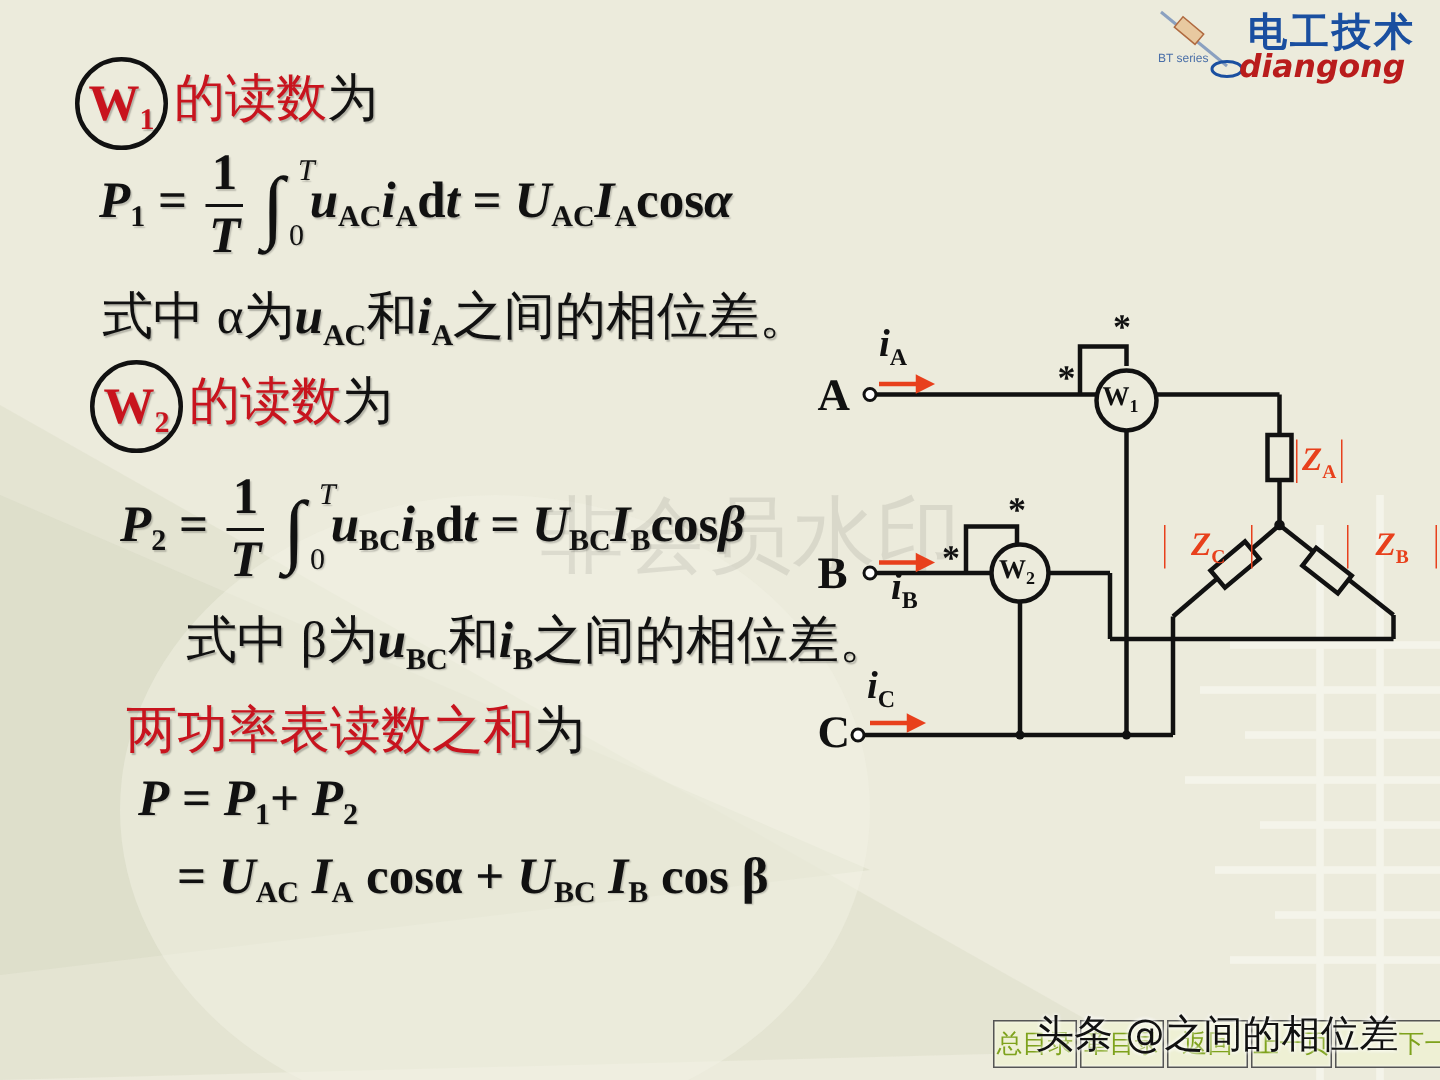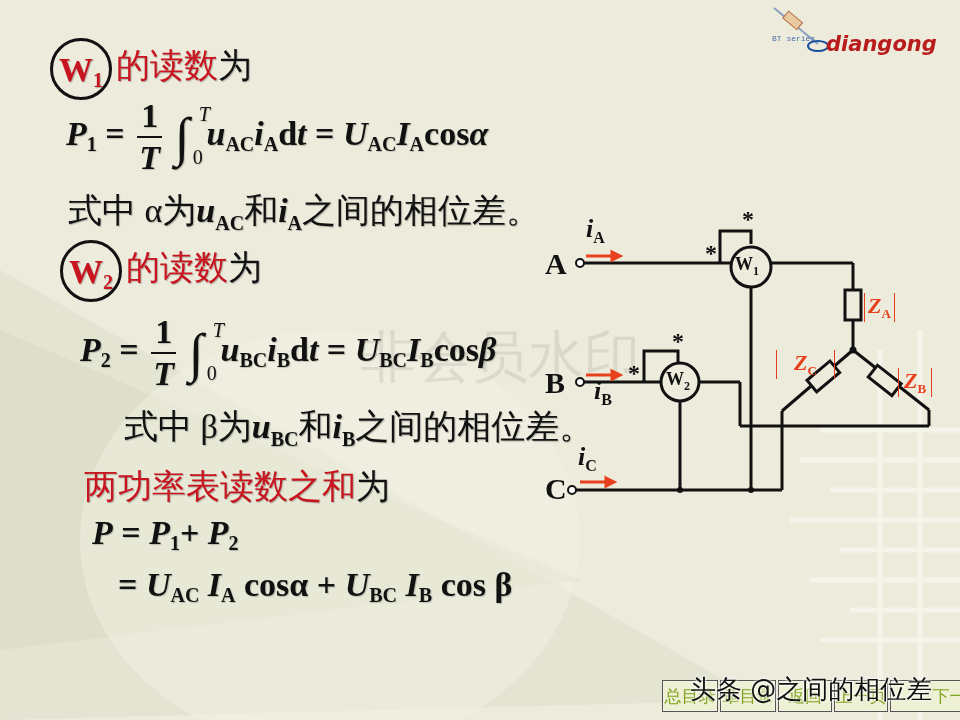--- a/index.html
+++ b/index.html
@@ -24,21 +24,21 @@
   .circ sub { font-size: 20px; vertical-align: -6px; }
   .frac { display: inline-block; vertical-align: middle; text-align: center; margin: 0 4px; }
   .frac .num { display: block; border-bottom: 2px solid #111; padding: 0 4px; line-height: 40px; font-style: normal; }
   .frac .den { display: block; line-height: 40px; }
   .integral { font-size: 54px; font-style: normal; font-weight: normal; vertical-align: middle; position: relative; }
   .integral .lim-t { position: absolute; font-size: 20px; top: -4px; left: 24px; font-style: italic; }
   .integral .lim-0 { position: absolute; font-size: 20px; bottom: -2px; left: 18px; }
   .logo { position: absolute; left: 770px; top: 4px; width: 180px; height: 52px; }
   .logo .cn-logo { position: absolute; left: 62px; top: 0; font-family: "DejaVu Sans", sans-serif; font-weight: bold; font-size: 26px; color: #1a4fa0; letter-spacing: 2px; }
   .logo .en-logo { position: absolute; left: 56px; top: 28px; font-family: "DejaVu Sans", sans-serif; font-weight: bold; font-size: 21px; color: #b91c1c; font-style: italic; }
-  .logo .series { position: absolute; left: 2px; top: 30px; font-size: 8px; color: #4a6fa8; font-family: Liberation Mono, monospace; }
+  .logo .series { position: absolute; left: 2px; top: 30px; font-size: 8px; color: #4a6fa8; font-family: Liberation Sans, sans-serif; }
   .nav { position: absolute; left: 662px; top: 680px; display: flex; }
   .nav .btn {
     height: 30px; border: 1px solid #555; background: #eef0d4; color: #7ea21c;
     font-family: "DejaVu Sans", sans-serif; font-size: 17px; line-height: 30px; text-align: center; margin-right: 2px;
     box-shadow: inset 0 0 2px #fff;
   }
   .watermark {
     position: absolute; left: 690px; top: 672px; font-family: "DejaVu Sans", sans-serif; font-size: 26px;
     color: #111; text-shadow: 0 0 3px #fff, 0 0 3px #fff; white-space: nowrap;
   }
@@ -67,20 +67,21 @@
 
 <div class="faint-wm">非会员水印</div>
 
 <div class="logo">
   <svg width="60" height="50" style="position:absolute;left:0;top:0">
     <line x1="4" y1="4" x2="48" y2="40" stroke="#8aa0c0" stroke-width="2"></line>
     <rect x="14" y="12" width="18" height="9" transform="rotate(40 23 16)" fill="#e8c9a0" stroke="#b06a40"></rect>
     <ellipse cx="48" cy="42" rx="10" ry="5" fill="none" stroke="#1a4fa0" stroke-width="2"></ellipse>
   </svg>
   <span class="series">BT series</span>
+  <span class="cn-logo">电工技术</span>
   <span class="en-logo">diangong</span>
 </div>
 
 <div class="txt cn" style="left:50px;top:38px;">
   <span class="circ"><span>W</span><sub>1</sub></span><span class="red">的读数</span><span>为</span>
 </div>
 
 <div class="txt formula" style="left:66px;top:96px;">
   <span>P</span><sub>1</sub>
   <span class="up"> = </span>
@@ -187,21 +188,21 @@
 
 <div class="txt" style="left:735px;top:254px;font-size:18px;font-weight:bold;"><span>W</span><sub style="font-size:12px">1</sub></div>
 <div class="txt" style="left:666px;top:369px;font-size:18px;font-weight:bold;"><span>W</span><sub style="font-size:12px">2</sub></div>
 
 <div class="txt" style="left:742px;top:206px;font-size:24px;font-weight:bold;">*</div>
 <div class="txt" style="left:705px;top:240px;font-size:24px;font-weight:bold;">*</div>
 <div class="txt" style="left:672px;top:328px;font-size:24px;font-weight:bold;">*</div>
 <div class="txt" style="left:628px;top:360px;font-size:24px;font-weight:bold;">*</div>
 
 <div class="txt" style="left:864px;top:293px;font-size:22px;font-weight:bold;font-style:italic;color:#e8401c;border-left:1px solid #e8401c;border-right:1px solid #e8401c;padding:0 3px;text-align:center;"><span>Z</span><sub style="font-size:13px;font-style:normal">A</sub></div>
-<div class="txt" style="left:898px;top:368px;font-size:22px;font-weight:bold;font-style:italic;color:#e8401c;border-left:1px solid #e8401c;border-right:1px solid #e8401c;padding:0 5px;"><span>Z</span><sub style="font-size:13px;font-style:normal">B</sub></div>
+<div class="txt" style="left:898px;top:350px;font-size:22px;font-weight:bold;font-style:italic;color:#e8401c;border-left:1px solid #e8401c;border-right:1px solid #e8401c;padding:0 18px;"><span>Z</span><sub style="font-size:13px;font-style:normal">B</sub></div>
 <div class="txt" style="left:776px;top:350px;font-size:22px;font-weight:bold;font-style:italic;color:#e8401c;border-left:1px solid #e8401c;border-right:1px solid #e8401c;padding:0 17px;"><span>Z</span><sub style="font-size:13px;font-style:normal">C</sub></div>
 
 <div class="nav">
   <div class="btn" style="width:54px;">总目录</div>
   <div class="btn" style="width:54px;">章目录</div>
   <div class="btn" style="width:52px;">返回</div>
   <div class="btn" style="width:52px;">上一页</div>
   <div class="btn" style="width:52px;padding-left:41px;">下一页</div>
 </div>
 

